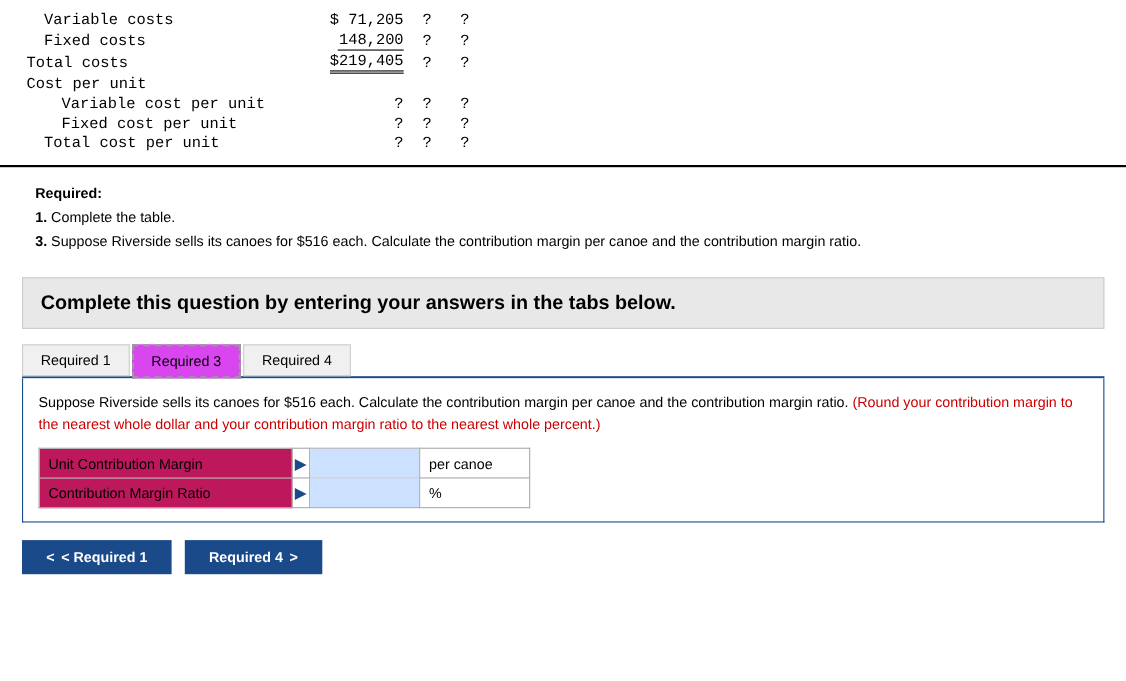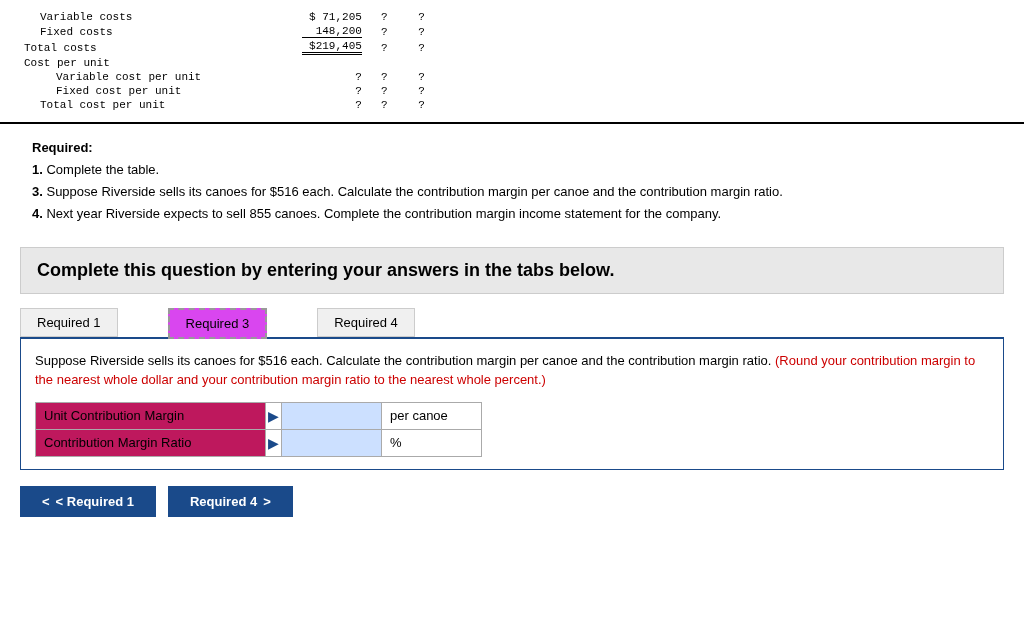--- a/index.html
+++ b/index.html
@@ -14,21 +14,21 @@
     }
 
     .top-section {
       padding: 10px 20px 10px 20px;
       border-bottom: 2px solid #000;
     }
 
     .cost-table {
       width: 420px;
       border-collapse: collapse;
-      font-size: 11px;
+      font-size: 14px;
       font-family: 'Courier New', Courier, monospace;
     }
 
     .cost-table td {
       padding: 1px 4px;
       white-space: nowrap;
     }
 
     .cost-table .label-col {
       width: 200px;
@@ -80,21 +80,20 @@
       font-family: Arial, sans-serif;
       font-size: 18px;
       font-weight: bold;
     }
 
     .tabs-container {
       margin: 12px 20px 0 20px;
       border-bottom: 2px solid #1a4a8a;
       display: flex;
       align-items: flex-end;
-      gap: 48px;
     }
 
     .tab {
       padding: 6px 16px;
       font-family: Arial, sans-serif;
       font-size: 13px;
       cursor: pointer;
       border: 1px solid #ccc;
       background: #f0f0f0;
       margin-right: 2px;
@@ -257,21 +256,20 @@
         <td class="q-col">?</td>
       </tr>
     </tbody>
   </table>
 </div>
 
 <div class="instructions">
   <p><strong>Required:</strong></p>
   <p><strong>1.</strong> Complete the table.</p>
   <p><strong>3.</strong> Suppose Riverside sells its canoes for $516 each. Calculate the contribution margin per canoe and the contribution margin ratio.</p>
-  <p><strong>4.</strong> Next year Riverside expects to sell 855 canoes. Complete the contribution margin income statement for the company.</p>
 </div>
 
 <div class="complete-box">
   <span>Complete this question by entering your answers in the tabs below.</span>
 </div>
 
 <div class="tabs-container">
   <div class="tab">
     <span>Required 1</span>
   </div>

